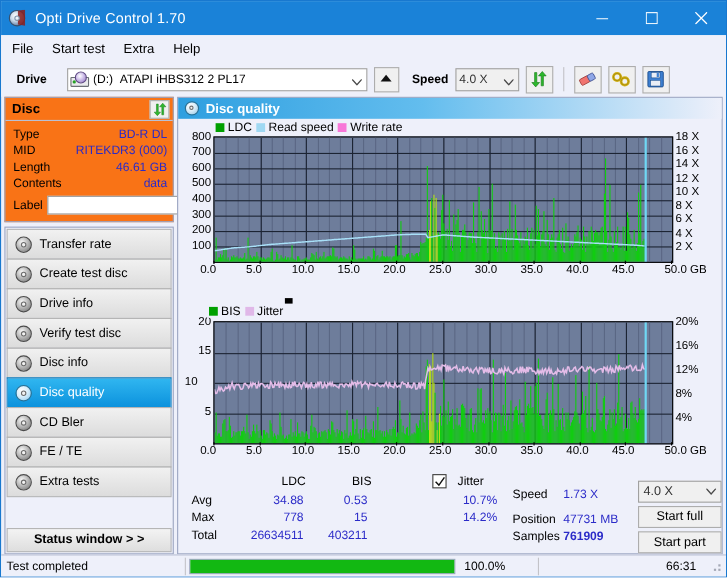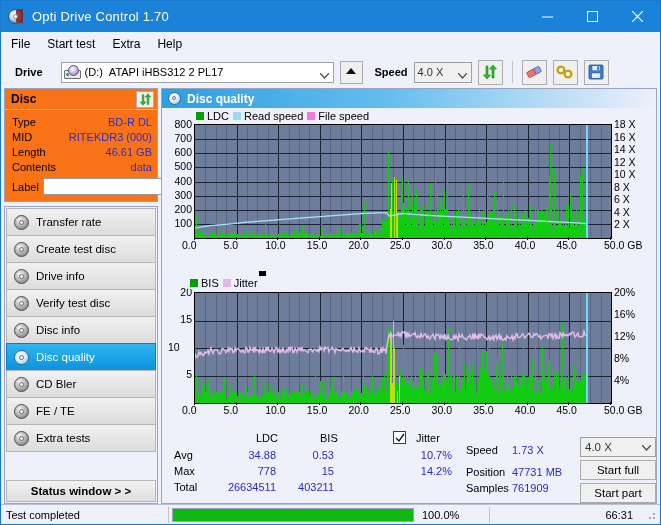--- a/index.html
+++ b/index.html
@@ -388,21 +388,21 @@
             <span class="lg">
               <span class="sw" style="background:#00a000;"></span>
               <span>LDC</span>
             </span>
             <span class="lg">
               <span class="sw" style="background:#9fd8f2;"></span>
               <span>Read speed</span>
             </span>
             <span class="lg">
               <span class="sw" style="background:#f878d8;"></span>
-              <span>File speed</span>
+              <span>Write rate</span>
             </span>
           </div>
           <div class="plot" id="plot1" style="left:30px; top:14px; right:42px; height:115px;">
               <div class="gridline minor" style="left: 10.4px; top: 0px; width: 1px; height: 113px;"></div>
               <div class="gridline minor" style="left: 20.8px; top: 0px; width: 1px; height: 113px;"></div>
               <div class="gridline minor" style="left: 31.2px; top: 0px; width: 1px; height: 113px;"></div>
               <div class="gridline minor" style="left: 41.6px; top: 0px; width: 1px; height: 113px;"></div>
               <div class="gridline minor" style="left: 52px; top: 0px; width: 1px; height: 113px;"></div>
               <div class="gridline minor" style="left: 62.4px; top: 0px; width: 1px; height: 113px;"></div>
               <div class="gridline minor" style="left: 72.8px; top: 0px; width: 1px; height: 113px;"></div>
@@ -1414,21 +1414,21 @@
           <span class="st v" style="left:38px;top:50px;width:70px;">26634511</span>
           <span class="st v" style="left:110px;top:50px;width:56px;">403211</span>
         </div>
 
         <div class="stats-right">
           <span class="st k" style="left:6px;top:13px;">Speed</span>
           <span class="st v" style="left:52px;top:13px;">1.73 X</span>
           <span class="st k" style="left:6px;top:35px;">Position</span>
           <span class="st v" style="left:52px;top:35px;">47731 MB</span>
           <span class="st k" style="left:6px;top:51px;">Samples</span>
-          <span class="st v" style="left:52px;top:51px;">761909</span>
+          <span class="st v" style="left:52px;top:51px;font-weight:bold;">761909</span>
 
           <span class="sel-combo" style="left:120px;top:6px;width:76px;height:20px;">
             <span>4.0 X</span>
             <span style="margin-left:auto;">
               <svg width="9" height="6">
                   <polyline points="0,0 4.5,5 9,0" fill="none" stroke="#4a4a4a" stroke-width="1.2"></polyline>
                 </svg>
             </span>
           </span>
           <span class="btn" style="left:120px;top:29px;width:76px;height:20px;">Start full</span>

